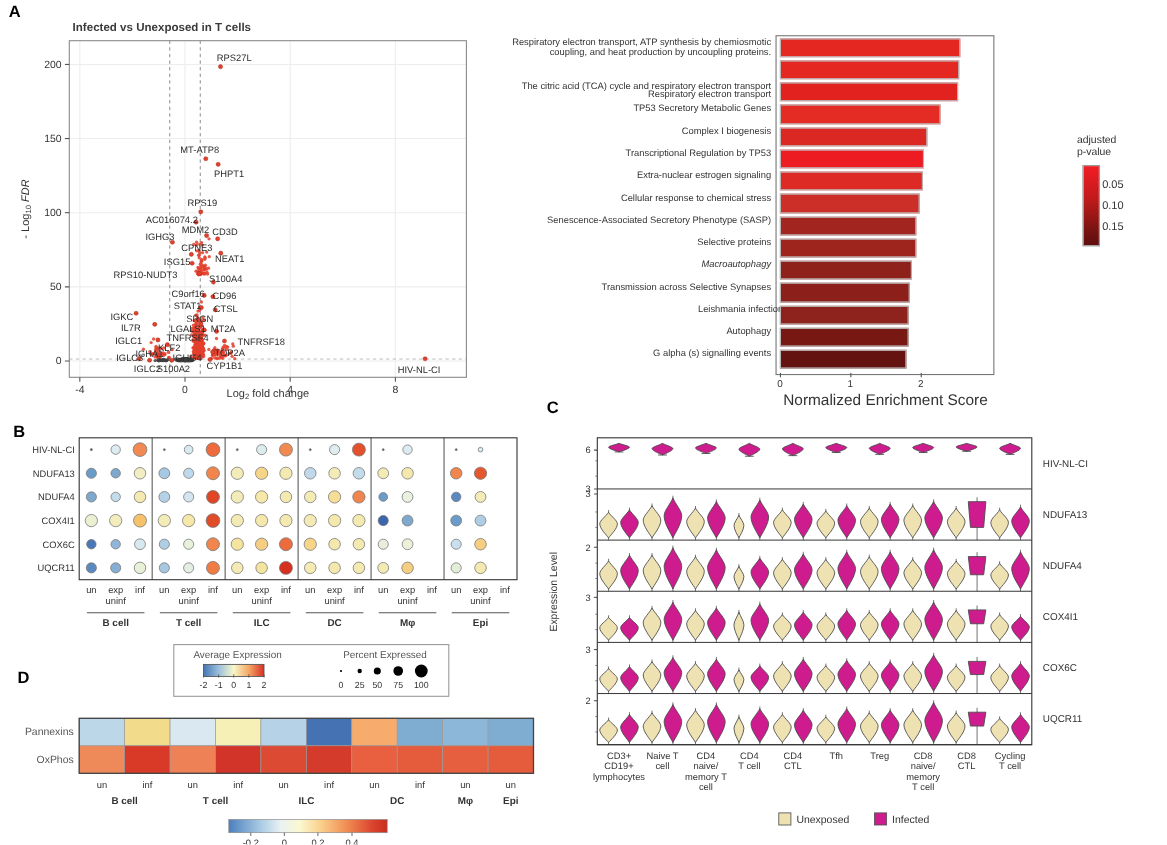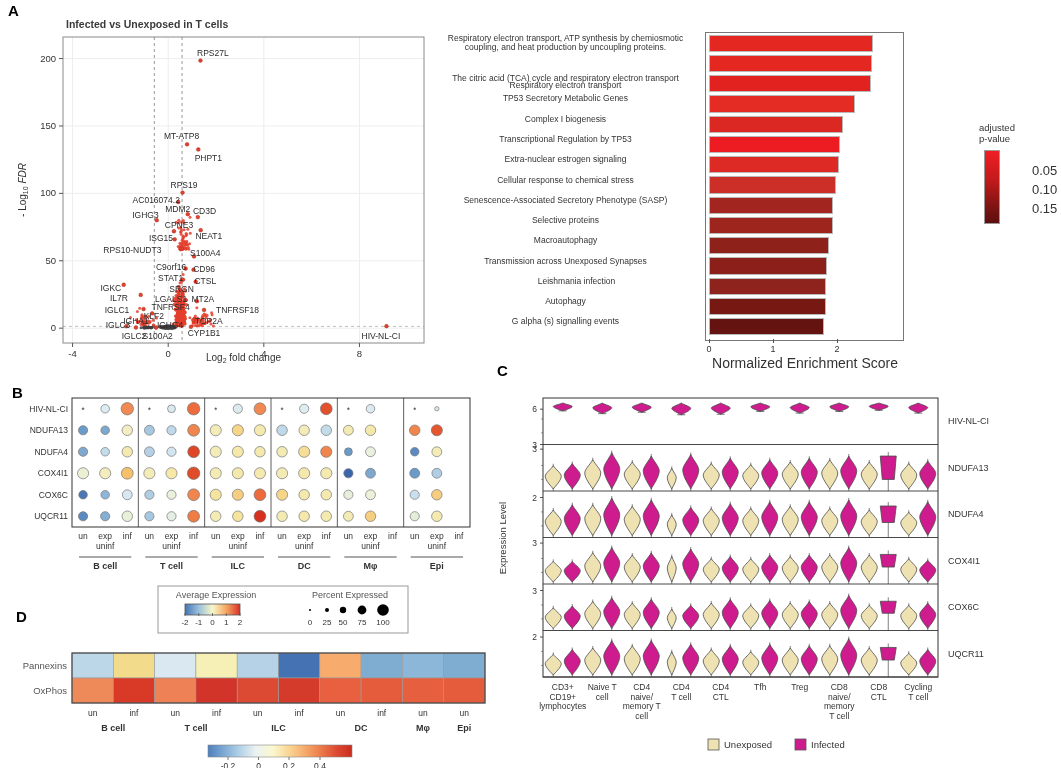--- a/index.html
+++ b/index.html
@@ -1,25 +1,25 @@
 <!DOCTYPE html>
 <html><head>
 <meta charset="utf-8">
 <style>
   html,body{margin:0;padding:0;background:#fff;}
   #page{position:relative;width:1061px;height:768px;background:#fff;overflow:hidden;
         font-family:"Liberation Sans","DejaVu Sans",sans-serif;color:#333;}
   .abs{position:absolute;}
   .panel-letter{font-weight:bold;font-size:15px;color:#000;}
-  .gsea-label{position:absolute;text-align:center;font-size:8.5px;line-height:9.5px;color:#333;}
+  .gsea-label{position:absolute;text-align:right;font-size:8.5px;line-height:9.5px;color:#333;}
   .gsea-bar{position:absolute;border:1px solid #b9b9b9;box-sizing:border-box;}
   .gsea-tick{position:absolute;width:1px;height:4px;background:#555;}
   .gsea-ticklab{position:absolute;font-size:9px;color:#333;transform:translateX(-50%);}
   .legend-title{font-size:9.5px;color:#333;line-height:11px;}
-  .grad-lab{position:absolute;font-size:13px;color:#333;margin-left:30px;}
+  .grad-lab{position:absolute;font-size:10px;color:#333;}
   svg text{font-family:"Liberation Sans","DejaVu Sans",sans-serif;}
 </style>
 </head>
 <body>
 
 <div id="page">
   <div class="abs panel-letter" style="left:8px;top:2px;">A</div>
   <div class="abs panel-letter" style="left:12px;top:384px;">B</div>
   <div class="abs panel-letter" style="left:497px;top:362px;">C</div>
   <div class="abs panel-letter" style="left:16px;top:608px;">D</div>
@@ -882,23 +882,23 @@
         <div class="gsea-label" style="left: 430px; top: 135px; width: 271px;">Transcriptional Regulation by TP53</div>
         <div class="gsea-bar" style="left: 709px; top: 135.8px; width: 131.2px; height: 17.3px; background: rgb(237, 28, 35);"></div>
         <div class="gsea-label" style="left: 430px; top: 155.2px; width: 271px;">Extra-nuclear estrogen signaling</div>
         <div class="gsea-bar" style="left: 709px; top: 156.1px; width: 129.9px; height: 17.3px; background: rgb(221, 42, 37);"></div>
         <div class="gsea-label" style="left: 430px; top: 175.5px; width: 271px;">Cellular response to chemical stress</div>
         <div class="gsea-bar" style="left: 709px; top: 176.4px; width: 127.4px; height: 17.3px; background: rgb(204, 47, 40);"></div>
         <div class="gsea-label" style="left: 430px; top: 195.8px; width: 271px;">Senescence-Associated Secretory Phenotype (SASP)</div>
         <div class="gsea-bar" style="left: 709px; top: 196.6px; width: 124.2px; height: 17.3px; background: rgb(162, 38, 31);"></div>
         <div class="gsea-label" style="left: 430px; top: 216px; width: 271px;">Selective proteins</div>
         <div class="gsea-bar" style="left: 709px; top: 216.9px; width: 124.2px; height: 17.3px; background: rgb(158, 37, 30);"></div>
-        <div class="gsea-label" style="left: 430px; top: 236.3px; width: 271px;">Macroautophagy</div>
+        <div class="gsea-label" style="left: 430px; top: 236.3px; width: 271px; font-style: italic;">Macroautophagy</div>
         <div class="gsea-bar" style="left: 709px; top: 237.2px; width: 120.3px; height: 17.3px; background: rgb(143, 33, 27);"></div>
-        <div class="gsea-label" style="left: 430px; top: 256.6px; width: 271px;">Transmission across Unexposed Synapses</div>
+        <div class="gsea-label" style="left: 430px; top: 256.6px; width: 271px;">Transmission across Selective Synapses</div>
         <div class="gsea-bar" style="left: 709px; top: 257.4px; width: 118.4px; height: 17.3px; background: rgb(140, 31, 26);"></div>
         <div class="gsea-label" style="left: 441px; top: 276.8px; width: 271px;">Leishmania infection</div>
         <div class="gsea-bar" style="left: 709px; top: 277.7px; width: 117.1px; height: 17.3px; background: rgb(142, 34, 28);"></div>
         <div class="gsea-label" style="left: 430px; top: 297.1px; width: 271px;">Autophagy</div>
         <div class="gsea-bar" style="left: 709px; top: 298px; width: 116.5px; height: 17.3px; background: rgb(119, 24, 18);"></div>
         <div class="gsea-label" style="left: 430px; top: 317.4px; width: 271px;">G alpha (s) signalling events</div>
         <div class="gsea-bar" style="left: 709px; top: 318.2px; width: 114.6px; height: 17.3px; background: rgb(100, 19, 16);"></div>
       </div>
     <div id="gsea-axis">
         <div class="gsea-tick" style="left: 709px; top: 339px;"></div>

